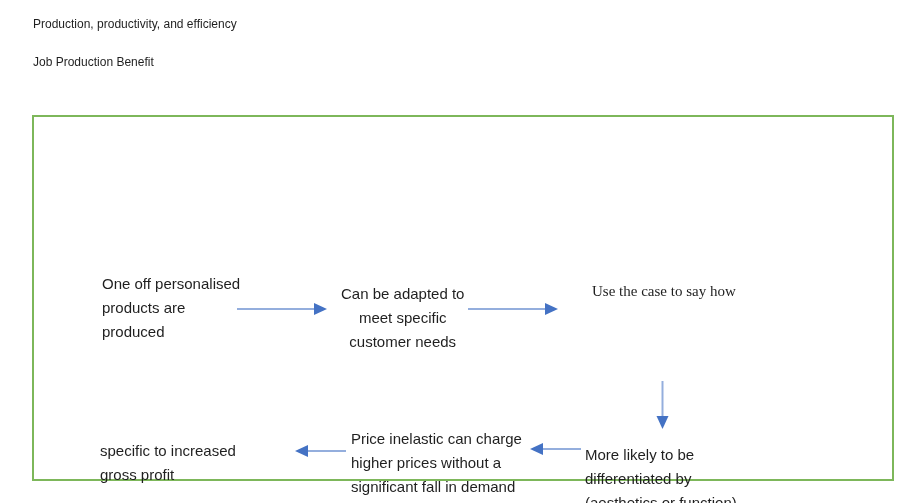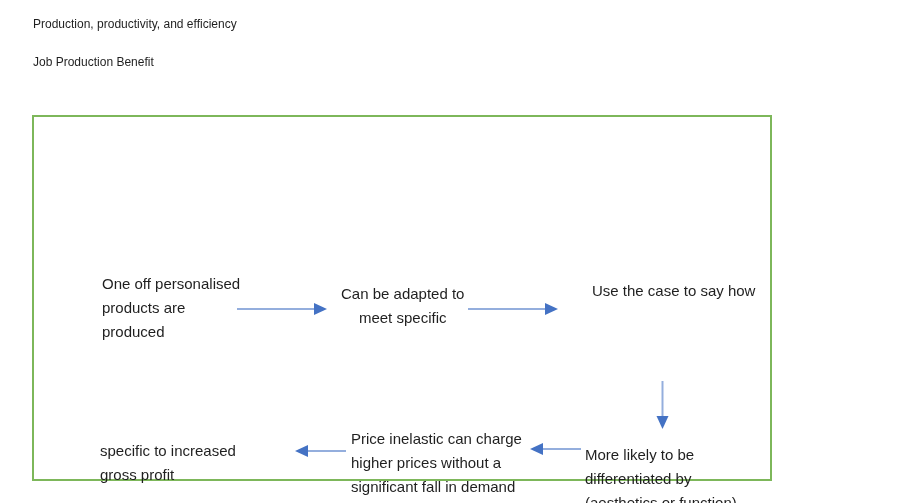--- a/index.html
+++ b/index.html
@@ -26,37 +26,37 @@
     color: var(--text);
     white-space: nowrap;
   }
   #doc-heading   { top: 14px; }
   #doc-subheading{ top: 52px; }
 
   .flow-frame {
     position: absolute;
     left: 32px;
     top: 115px;
-    width: 740px;
+    width: 862px;
     height: 366px;
     border: 2px solid var(--border-green);
     background: #ffffff;
   }
 
   .flow-node {
     position: absolute;
     font-size: 15px;
     line-height: 24px;
     color: var(--text);
   }
   .flow-node .line { white-space: nowrap; }
 
   #node-one-off         { left: 68px;  top: 155px; }
   #node-adapted         { left: 307px; top: 165px; text-align: center; }
-  #node-use-case        { left: 558px; top: 162px; }
+  #node-use-case        { left: 558px; top: 162px; font-family: Liberation Serif, serif; }
   #node-differentiated  { left: 551px; top: 326px; }
   #node-price-inelastic { left: 317px; top: 310px; }
   #node-higher-sales    { left: 66px;  top: 322px; }
 
   .flow-arrow { position: absolute; overflow: visible; }
   #arrow-1 { left: 202px; top: 185px; }
   #arrow-2 { left: 433px; top: 185px; }
   #arrow-3 { left: 620px; top: 263px; }
   #arrow-4 { left: 494px; top: 325px; }
   #arrow-5 { left: 259px; top: 327px; }
@@ -80,20 +80,21 @@
   </div>
 
   <svg class="flow-arrow" id="arrow-1" width="92" height="14" viewBox="0 0 92 14" style="position: absolute;">
     <line class="arrow-shaft" x1="1" y1="7" x2="79" y2="7"></line>
     <polygon class="arrow-head" points="78,1 78,13 91,7"></polygon>
   </svg>
 
   <div class="flow-node" id="node-adapted" style="position: absolute;">
     <div class="line">Can be adapted to</div>
     <div class="line">meet specific</div>
+    <div class="line">customer needs</div>
   </div>
 
   <svg class="flow-arrow" id="arrow-2" width="92" height="14" viewBox="0 0 92 14" style="position: absolute;">
     <line class="arrow-shaft" x1="1" y1="7" x2="79" y2="7"></line>
     <polygon class="arrow-head" points="78,1 78,13 91,7"></polygon>
   </svg>
 
   <div class="flow-node" id="node-use-case" style="position: absolute;">
     <div class="line">Use the case to say how</div>
   </div>

